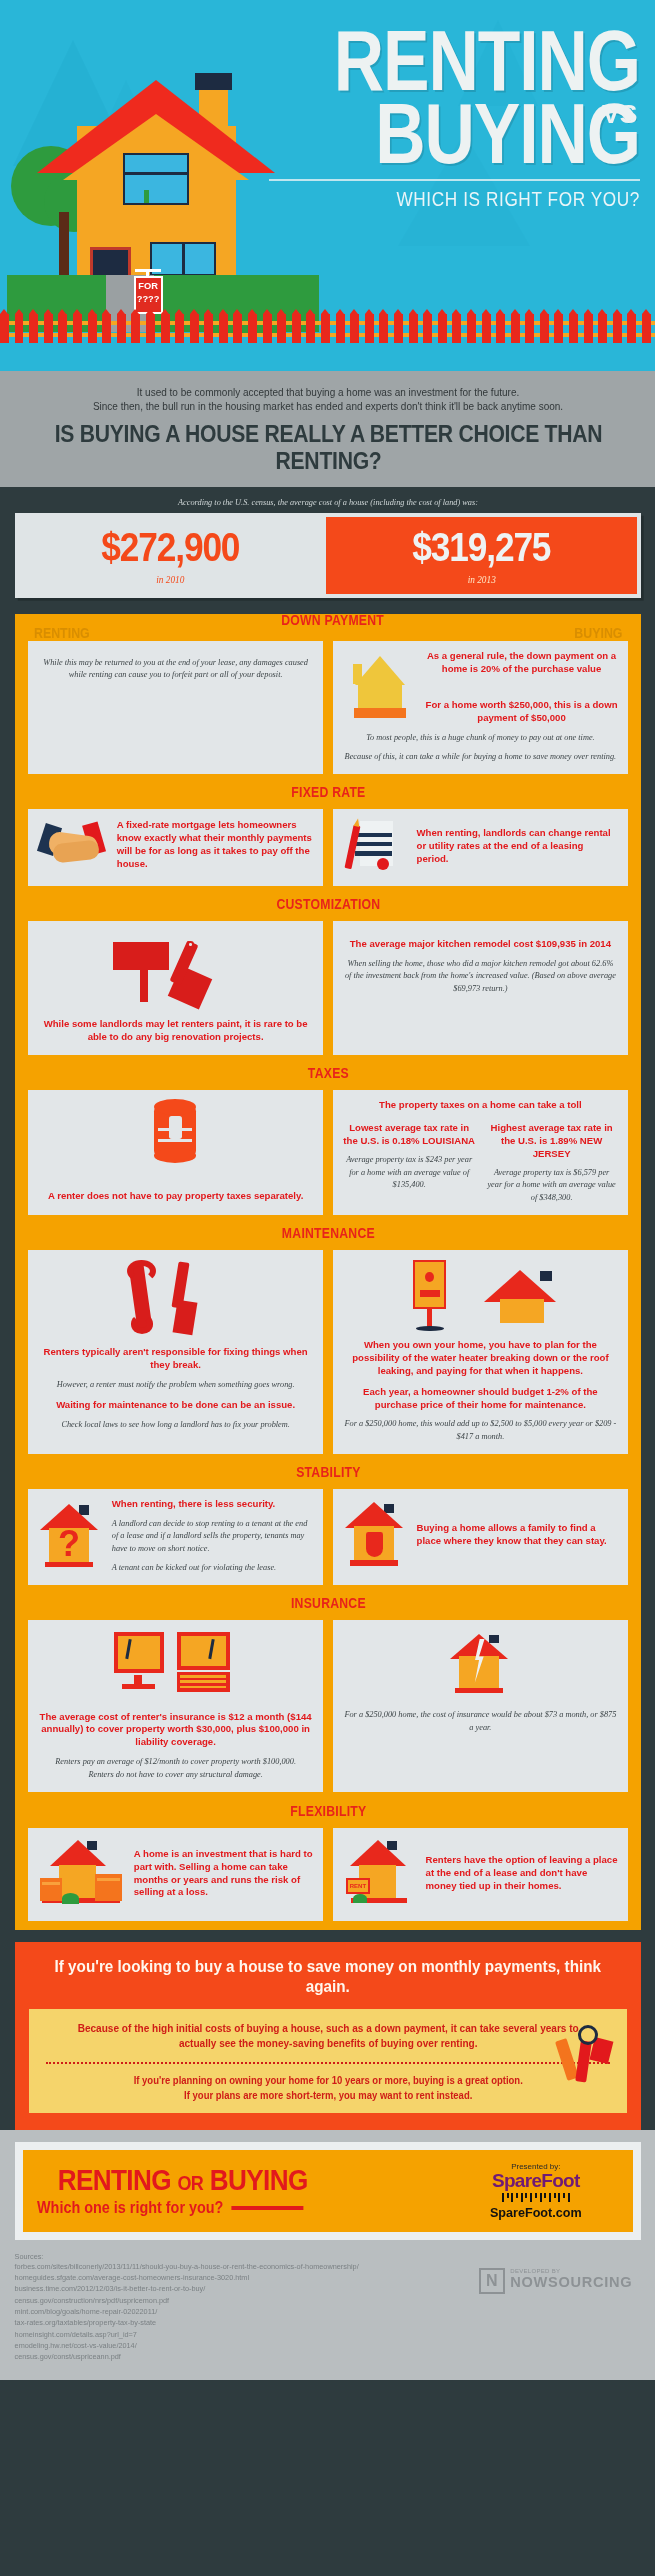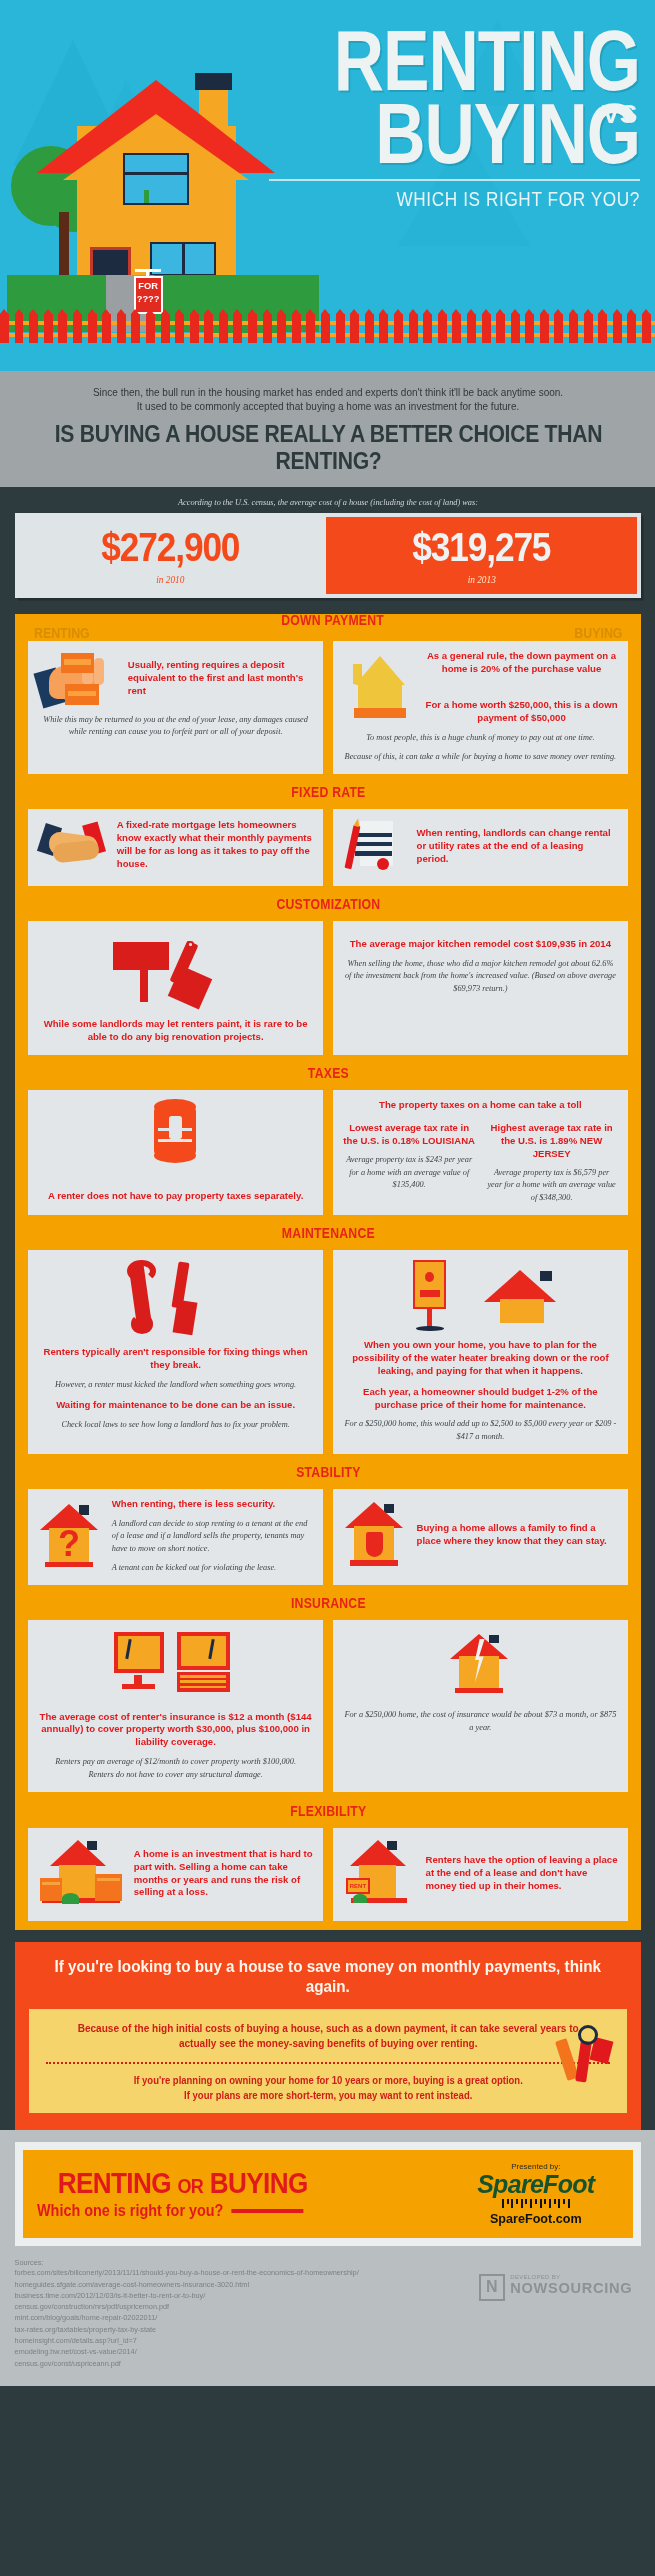--- a/index.html
+++ b/index.html
@@ -305,21 +305,21 @@
   }
   .fbar .big .or { font-size:20px; }
   .fbar .sub {
     display:flex; align-items:center; gap:9.3px; margin-top:4px;
     font-family:"Liberation Sans Narrow","Liberation Sans",sans-serif;
     font-weight:bold; font-size:16px; color:#e2191c; transform:scaleX(.9); transform-origin:left;
   }
   .fbar .sub .dash { width:80px; height:4px; background:#e2191c; }
   .fbar .right { width:166px; text-align:center; }
   .fbar .pres { font-size:8px; color:#2a2a2a; font-family:"Liberation Sans",sans-serif; }
-  .fbar .logo { font-size:25px; font-weight:bold; color:#14532d; letter-spacing:-0.7px; line-height:1.05;font-style:italic;}
+  .fbar .logo { font-size:19px; font-weight:bold; color:#701a75; letter-spacing:-0.7px; line-height:1.05;}
   .ruler { display:flex; justify-content:center; gap:2.7px; margin:1.3px 0 4px; }
   .ruler i { display:block; width:2px; background:#111; }
   .fbar .site { font-size:12.6px; font-weight:bold; color:#111; }
 
   .sources { background:#b9bec0; padding:5.3px 14.6px 17px; display:flex; }
   .sources .sc { flex:1; }
   .sources .sh { font-size:7.3px; color:#7b8184; font-family:"Liberation Sans Narrow","Liberation Sans",sans-serif; }
   .sources .sl { font-size:7.3px; color:#7b8184; line-height:1.55; font-family:"Liberation Sans Narrow","Liberation Sans",sans-serif;}
   .nowsrc { width:172px; display:flex; align-items:flex-start; justify-content:center; gap:5.3px; padding-top:16px;}
   .nowsrc .mark { width:26.5px; height:26.5px; border:2.7px solid #8d9295; display:flex; align-items:center; justify-content:center;
@@ -428,22 +428,22 @@
       <div class="l2">
         <span>BUYING</span>
       </div>
       <div class="hero-rule"></div>
       <div class="hero-sub">WHICH IS RIGHT FOR YOU?</div>
     </div>
     <div style="position:absolute;right:18.6px;top:99px;color:#edf2f2;font-size:26.5px;font-weight:bold;font-family:'Liberation Sans Narrow','Liberation Sans',sans-serif;">VS</div>
   </div>
 
   <div class="intro">
+    <p>It used to be commonly accepted that buying a home was an investment for the future.</p>
     <p>Since then, the bull run in the housing market has ended and experts don't think it'll be back anytime soon.</p>
-    <p>It used to be commonly accepted that buying a home was an investment for the future.</p>
     <h2>IS BUYING A HOUSE REALLY A BETTER CHOICE THAN RENTING?</h2>
   </div>
 
   <div class="census">
     <div class="cap">According to the U.S. census, the average cost of a house (including the cost of land) was:</div>
     <div class="price-bar">
       <div class="price-cell lo">
         <div class="val">$272,900</div>
         <div class="yr">in 2010</div>
       </div>
@@ -457,31 +457,20 @@
   <div class="panel">
 
     <div class="col-heads">
       <div class="side">RENTING</div>
       <div class="sec-title first" style="flex:1">DOWN PAYMENT</div>
       <div class="side">BUYING</div>
     </div>
 
     <div class="row">
       <div class="card">
-        <div class="iconrow">
-          <div class="ic ic-hand">
-            <div class="card-b"></div>
-              <div class="palm"></div>
-              <div class="fing"></div>
-              <div class="fing2"></div>
-            <div class="bill b1"></div>
-              <div class="bill b2"></div>
-          </div>
-          <div class="txt bold-red">Usually, renting requires a deposit equivalent to the first and last month's rent</div>
-        </div>
         <div class="ital">While this may be returned to you at the end of your lease, any damages caused while renting can cause you to forfeit part or all of your deposit.</div>
       </div>
       <div class="card">
         <div class="iconrow">
           <div class="ic ic-house-y">
             <div class="ch"></div>
               <div class="rf"></div>
               <div class="bd"></div>
               <div class="base"></div>
           </div>
@@ -581,21 +570,21 @@
         <div class="iconrow center">
           <div class="ic ic-tools">
             <div class="wr"></div>
               <div class="wrh"></div>
               <div class="wrb"></div>
             <div class="sd"></div>
               <div class="sdh"></div>
           </div>
         </div>
         <div class="bold-red c" style="margin-top:6.6px">Renters typically aren't responsible for fixing things when they break.</div>
-        <div class="ital">However, a renter must kicked the landlord when something goes wrong.</div>
+        <div class="ital">However, a renter must notify the problem when something goes wrong.</div>
         <div class="bold-red c" style="margin-top:8px">Waiting for maintenance to be done can be an issue.</div>
         <div class="ital">Check local laws to see how long a landlord has to fix your problem.</div>
       </div>
       <div class="card">
         <div class="iconrow center" style="gap:26.5px">
           <div class="ic ic-heat">
             <div class="bx"></div>
               <div class="k"></div>
               <div class="p"></div>
               <div class="pipe"></div>

